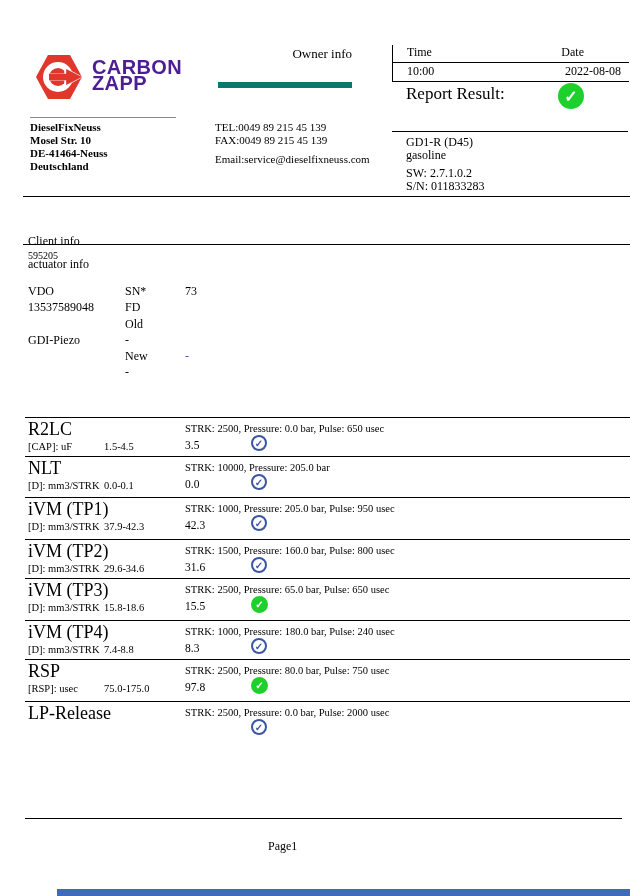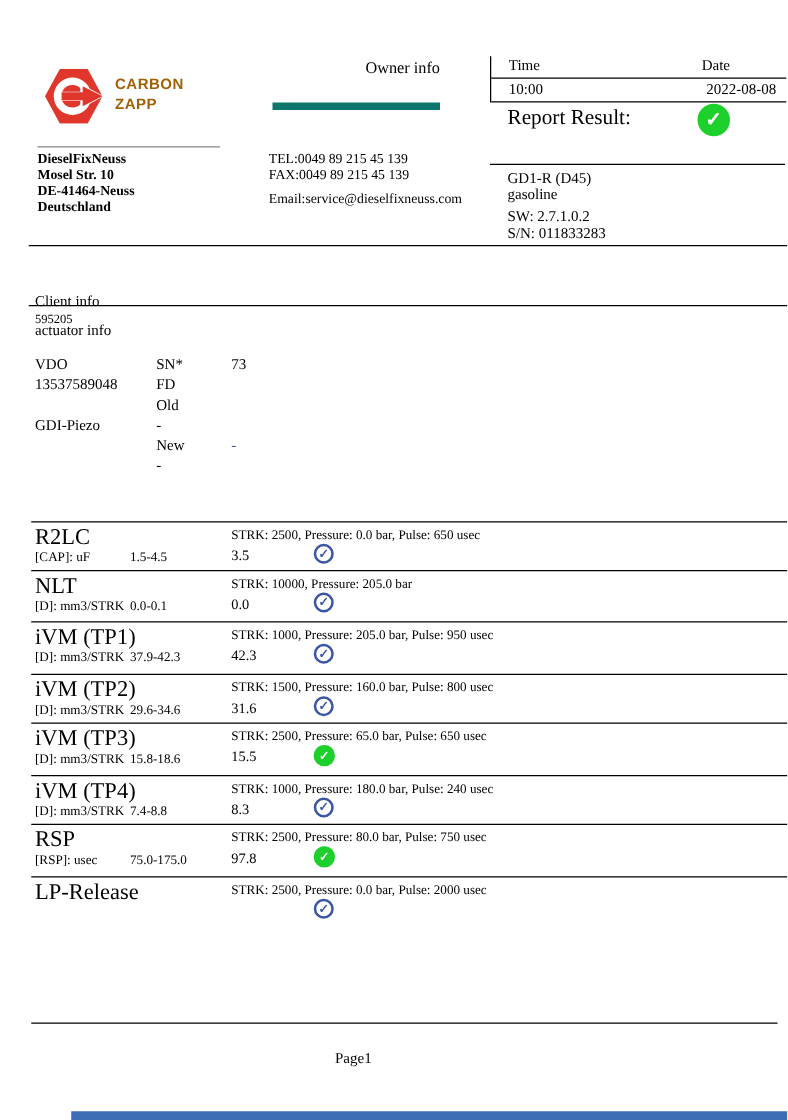--- a/index.html
+++ b/index.html
@@ -9,21 +9,21 @@
   
   .hex { position:absolute; left:36px; top:55px; width:46px; height:44px; background:#e0362c;
          clip-path:polygon(26% 0,74% 0,100% 50%,74% 100%,26% 100%,0 50%); }
   .hex-circle { position:absolute; left:7px; top:7px; width:30px; height:30px; background:#fff; border-radius:50%; }
   .hex-inner  { position:absolute; left:13px; top:13px; width:18px; height:18px; background:#e0362c; border-radius:50%; }
   .arrow-halo { position:absolute; left:11px; top:12px; width:36px; height:20px; background:#fff;
                 clip-path:polygon(0 32%,48% 32%,48% 0,100% 50%,48% 100%,48% 68%,0 68%); }
   .arrow      { position:absolute; left:13px; top:14px; width:33px; height:16px; background:#e0362c;
                 clip-path:polygon(0 30%,52% 30%,52% 0,100% 50%,52% 100%,52% 70%,0 70%); }
   .logo-text { position:absolute; left:92px; top:59px; font-family:"Liberation Sans", sans-serif;
-               font-weight:bold; font-size:12px; line-height:16px; color:#a16207; letter-spacing:0.4px; }
+               font-weight:bold; font-size:20px; line-height:16px; color:#4c1d95; letter-spacing:0.4px; }
 
   
   .owner-label { position:absolute; left:218px; top:46px; width:134px; border-bottom:6px solid #0f766e;
                  padding-bottom:20px; font-size:13px;text-align:right; }
   .time-table { position:absolute; left:392px; top:45px; width:236px; font-size:12px; border-left:1px solid #000; }
   .time-row { display:flex; justify-content:space-between; border-bottom:1px solid #000;
               padding:0 4px 2px 14px; }
   .time-row .r-label { padding-right:41px; }
   .time-row2 { padding-top:1px; }
   .time-row2 .r-val2 { padding-right:4px; }

